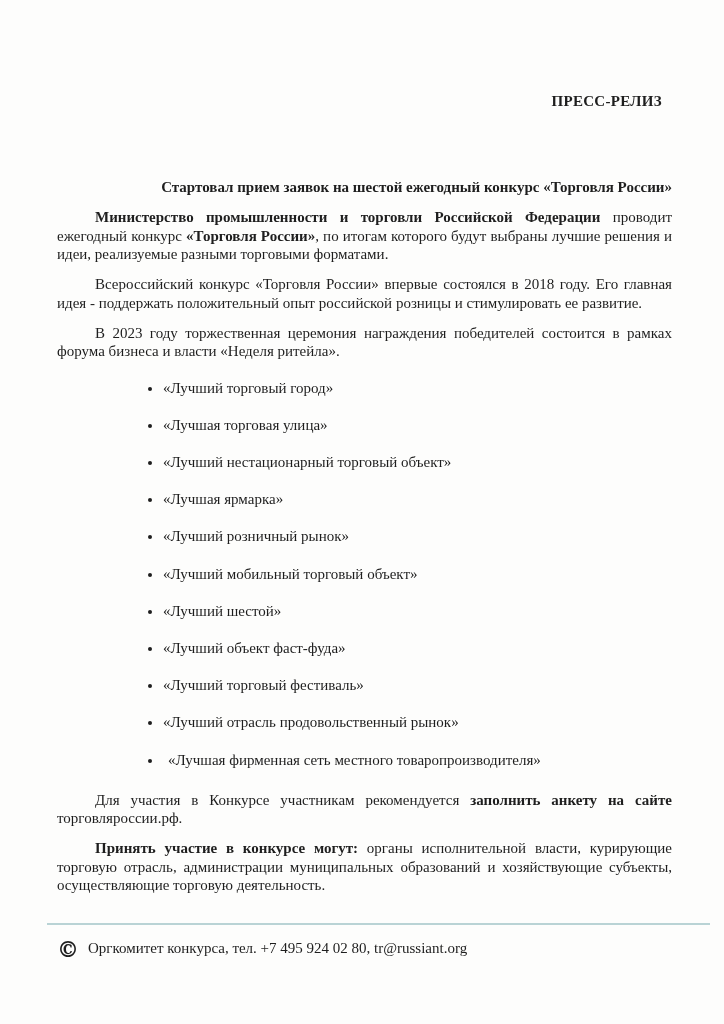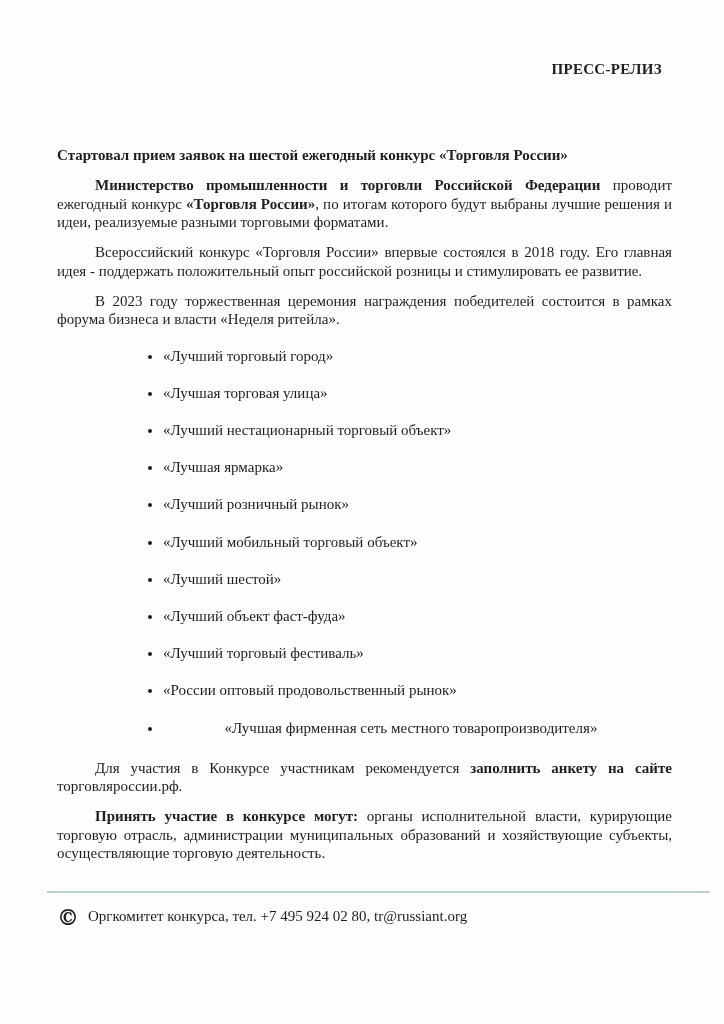--- a/index.html
+++ b/index.html
@@ -10,32 +10,32 @@
   .page {
     position: relative;
     width: 724px;
     height: 1024px;
     background: #fdfdfc;
     color: #1e1e1e;
     font-family: "Liberation Serif", "DejaVu Serif", serif;
     font-size: 15px;
     line-height: 18.5px;
     box-sizing: border-box;
-    padding: 60px 52px 0 57px;
+    padding: 92px 52px 0 57px;
     overflow: hidden;
   }
   .doc-header {
     text-align: right;
     font-weight: bold;
     letter-spacing: 0.3px;
     margin: 0 10px 0 0;
   }
   .doc-title {
     margin: 67px 0 12px 0;
-    text-align: left;
+    text-align: right;
     font-weight: bold;
   }
   p.body-par {
     margin: 0 0 11.5px 0;
     text-align: justify;
     text-indent: 38px;
   }
   p.body-par .b { font-weight: bold; font-family: Liberation Serif, serif; }
   .nominations-heading {
     margin: 0 0 7px 0;
@@ -45,21 +45,21 @@
   ul.nominations {
     margin: 0 0 21px 0;
     padding: 0 0 0 88px;
     list-style: disc;
   }
   ul.nominations li {
     margin: 18px;
     padding: 0;
     line-height: 19.2px;
   }
-  ul.nominations li:last-child { padding-left: 5px; text-align: center; }
+  ul.nominations li:last-child { padding-left: 5px; }
   .footer-divider {
     border: none;
     border-top: 2px solid #b9d3d5;
     margin: 28px 0 0 -10px;
     width: 663px;
   }
   .doc-footer {
     display: flex;
     align-items: center;
     gap: 9px;
@@ -92,21 +92,21 @@
   <ul class="nominations">
     <li>«Лучший торговый город»</li>
     <li>«Лучшая торговая улица»</li>
     <li>«Лучший нестационарный торговый объект»</li>
     <li>«Лучшая ярмарка»</li>
     <li>«Лучший розничный рынок»</li>
     <li>«Лучший мобильный торговый объект»</li>
     <li>«Лучший шестой»</li>
     <li>«Лучший объект фаст-фуда»</li>
     <li>«Лучший торговый фестиваль»</li>
-    <li>«России оптовый продовольственный рынок»</li>
+    <li>«Лучший отрасль продовольственный рынок»</li>
     <li>«Лучшая фирменная сеть местного товаропроизводителя»</li>
   </ul>
 
   <p class="body-par"><span>Для участия в Конкурсе участникам рекомендуется </span><span class="b">заполнить анкету на сайте</span><span> торговляроссии.рф.</span></p>
 
   <p class="body-par"><span class="b">Принять участие в конкурсе могут:</span><span> органы исполнительной власти, курирующие торговую отрасль, администрации муниципальных образований и хозяйствующие субъекты, осуществляющие торговую деятельность.</span></p>
 
   <hr class="footer-divider">
 
   <div class="doc-footer">

